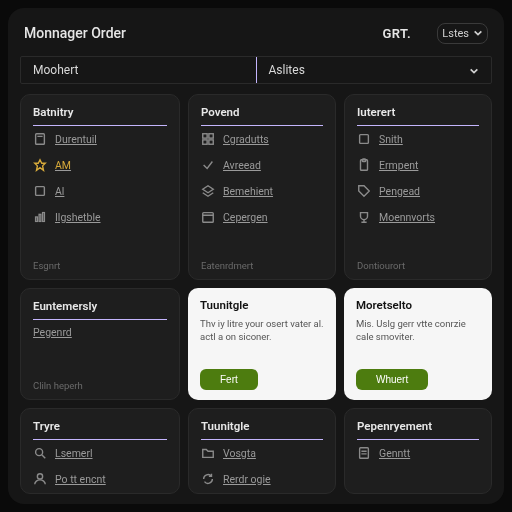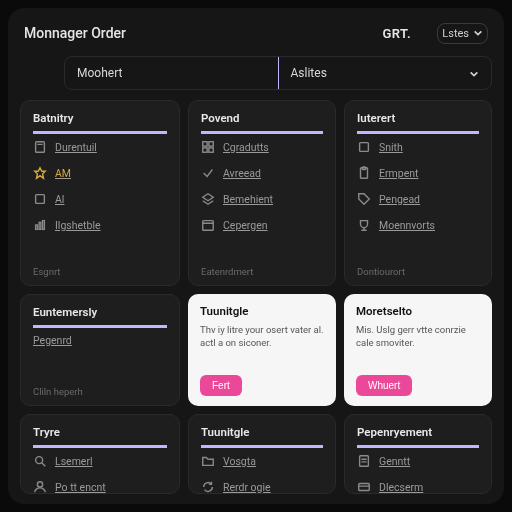--- a/index.html
+++ b/index.html
@@ -35,24 +35,23 @@
     padding: 3px 4px; font-size: 11px; color: #d0d0d0;
     cursor: pointer;
   }
   .chev { width: 10px; height: 10px; }
   .chev svg { width: 100%; height: 100%; stroke: #d0d0d0; fill: none; stroke-width: 2; }
 
   .tabrow {
     margin-top: 8px;
     display: flex;
     border: 1px solid #2a2a2a;
-    border-radius: 8px;
+    border-radius: 2px;
     overflow: hidden;
-    height: 34px;
-    margin-left: 44px;
+    height: 28px;
   }
   .tab {
     flex: 1;
     display: flex; align-items: center; padding: 0 12px;
     font-size: 12px; color: #d8d8d8;
     cursor: pointer;
   }
   .tab.right { justify-content: space-between; }
   .tab + .tab { border-left: 1px solid #c4b5fd; }
 
@@ -68,21 +67,21 @@
   .panel {
     background: #1e1e1e;
     border: 1px solid #2a2a2a;
     border-radius: 10px;
     padding: 10px 12px 8px;
     display: flex; flex-direction: column;
     overflow: hidden;
   }
   .panel h4 {
     font-size: 11.5px; font-weight: 600; color: #e8e8e8;
-    padding-bottom: 6px; border-bottom: 3px solid #c4b5fd;
+    padding-bottom: 6px; border-bottom: 1px solid #c4b5fd;
   }
   .itm {
     display: flex; align-items: center; gap: 8px;
     font-size: 10.5px; color: #9a9a9a;
     padding: 6px 0; cursor: pointer; text-decoration: underline;
   }
   .itm .ic { width: 14px; height: 14px; display: flex; align-items: center; justify-content: center; }
   .itm .ic svg { width: 14px; height: 14px; stroke: #8a8a8a; fill: none; stroke-width: 1.6; }
   .itm.accent .ic svg { stroke: #d6a93a; }
   .itm.accent span { color: #d6a93a; }
@@ -95,23 +94,23 @@
   .card {
     background: #f6f6f6; color: #222;
     border-radius: 10px; padding: 10px 12px;
     display: flex; flex-direction: column; gap: 6px;
   }
   .card h5 { font-size: 11.5px; font-weight: 600; color: #111; }
   .card p { font-size: 9.5px; color: #555; line-height: 1.35; }
   .btn {
     margin-top: auto;
     align-self: flex-start;
-    background: #ec4899; color: #fff;
+    background: #4d7c0f; color: #fff;
     border: none; border-radius: 6px;
-    font-size: 10px; padding: 5px 12px;
+    font-size: 10px; padding: 5px 20px;
     cursor: pointer;
   }
 </style>
 </head>
 <body>
 
 <div class="frame">
 
   <div class="topbar">
     <div class="title">Monnager Order</div>
@@ -335,25 +334,16 @@
       <div class="itm">
         <span class="ic">
             <svg viewBox="0 0 16 16">
               <rect x="3" y="2" width="10" height="12" rx="1"></rect>
               <line x1="5" y1="6" x2="11" y2="6"></line>
               <line x1="5" y1="9" x2="11" y2="9"></line>
             </svg>
           </span>
         <span>Genntt</span>
       </div>
-      <div class="itm">
-        <span class="ic">
-            <svg viewBox="0 0 16 16">
-              <rect x="2" y="4" width="12" height="8" rx="1"></rect>
-              <line x1="2" y1="7" x2="14" y2="7"></line>
-            </svg>
-          </span>
-        <span>Dlecserm</span>
-      </div>
     </div>
 
   </div>
 </div>
 
 </body></html>

